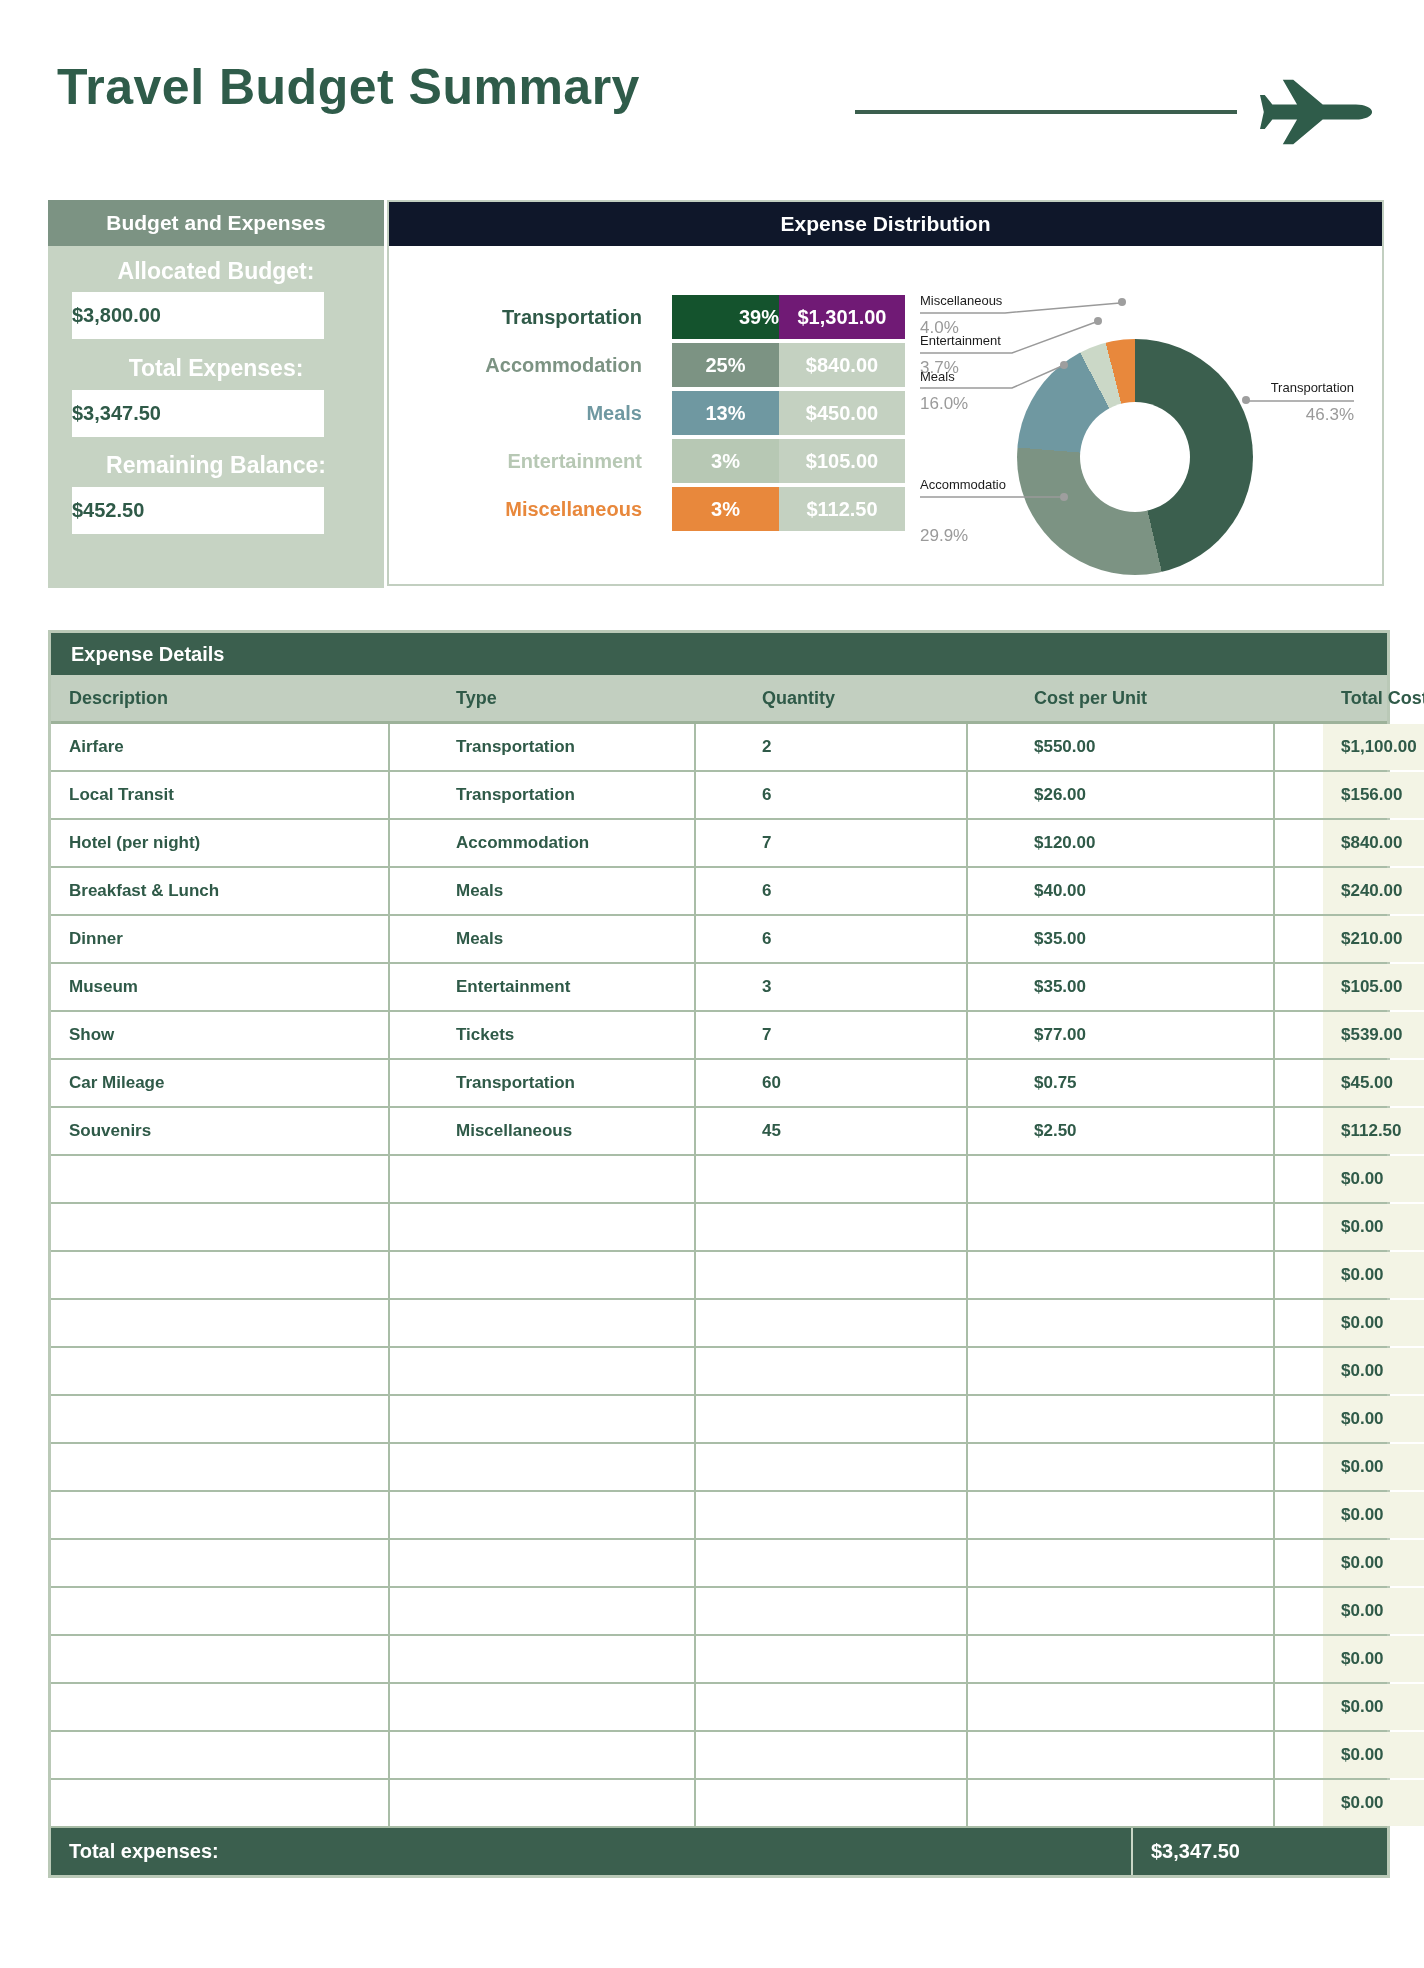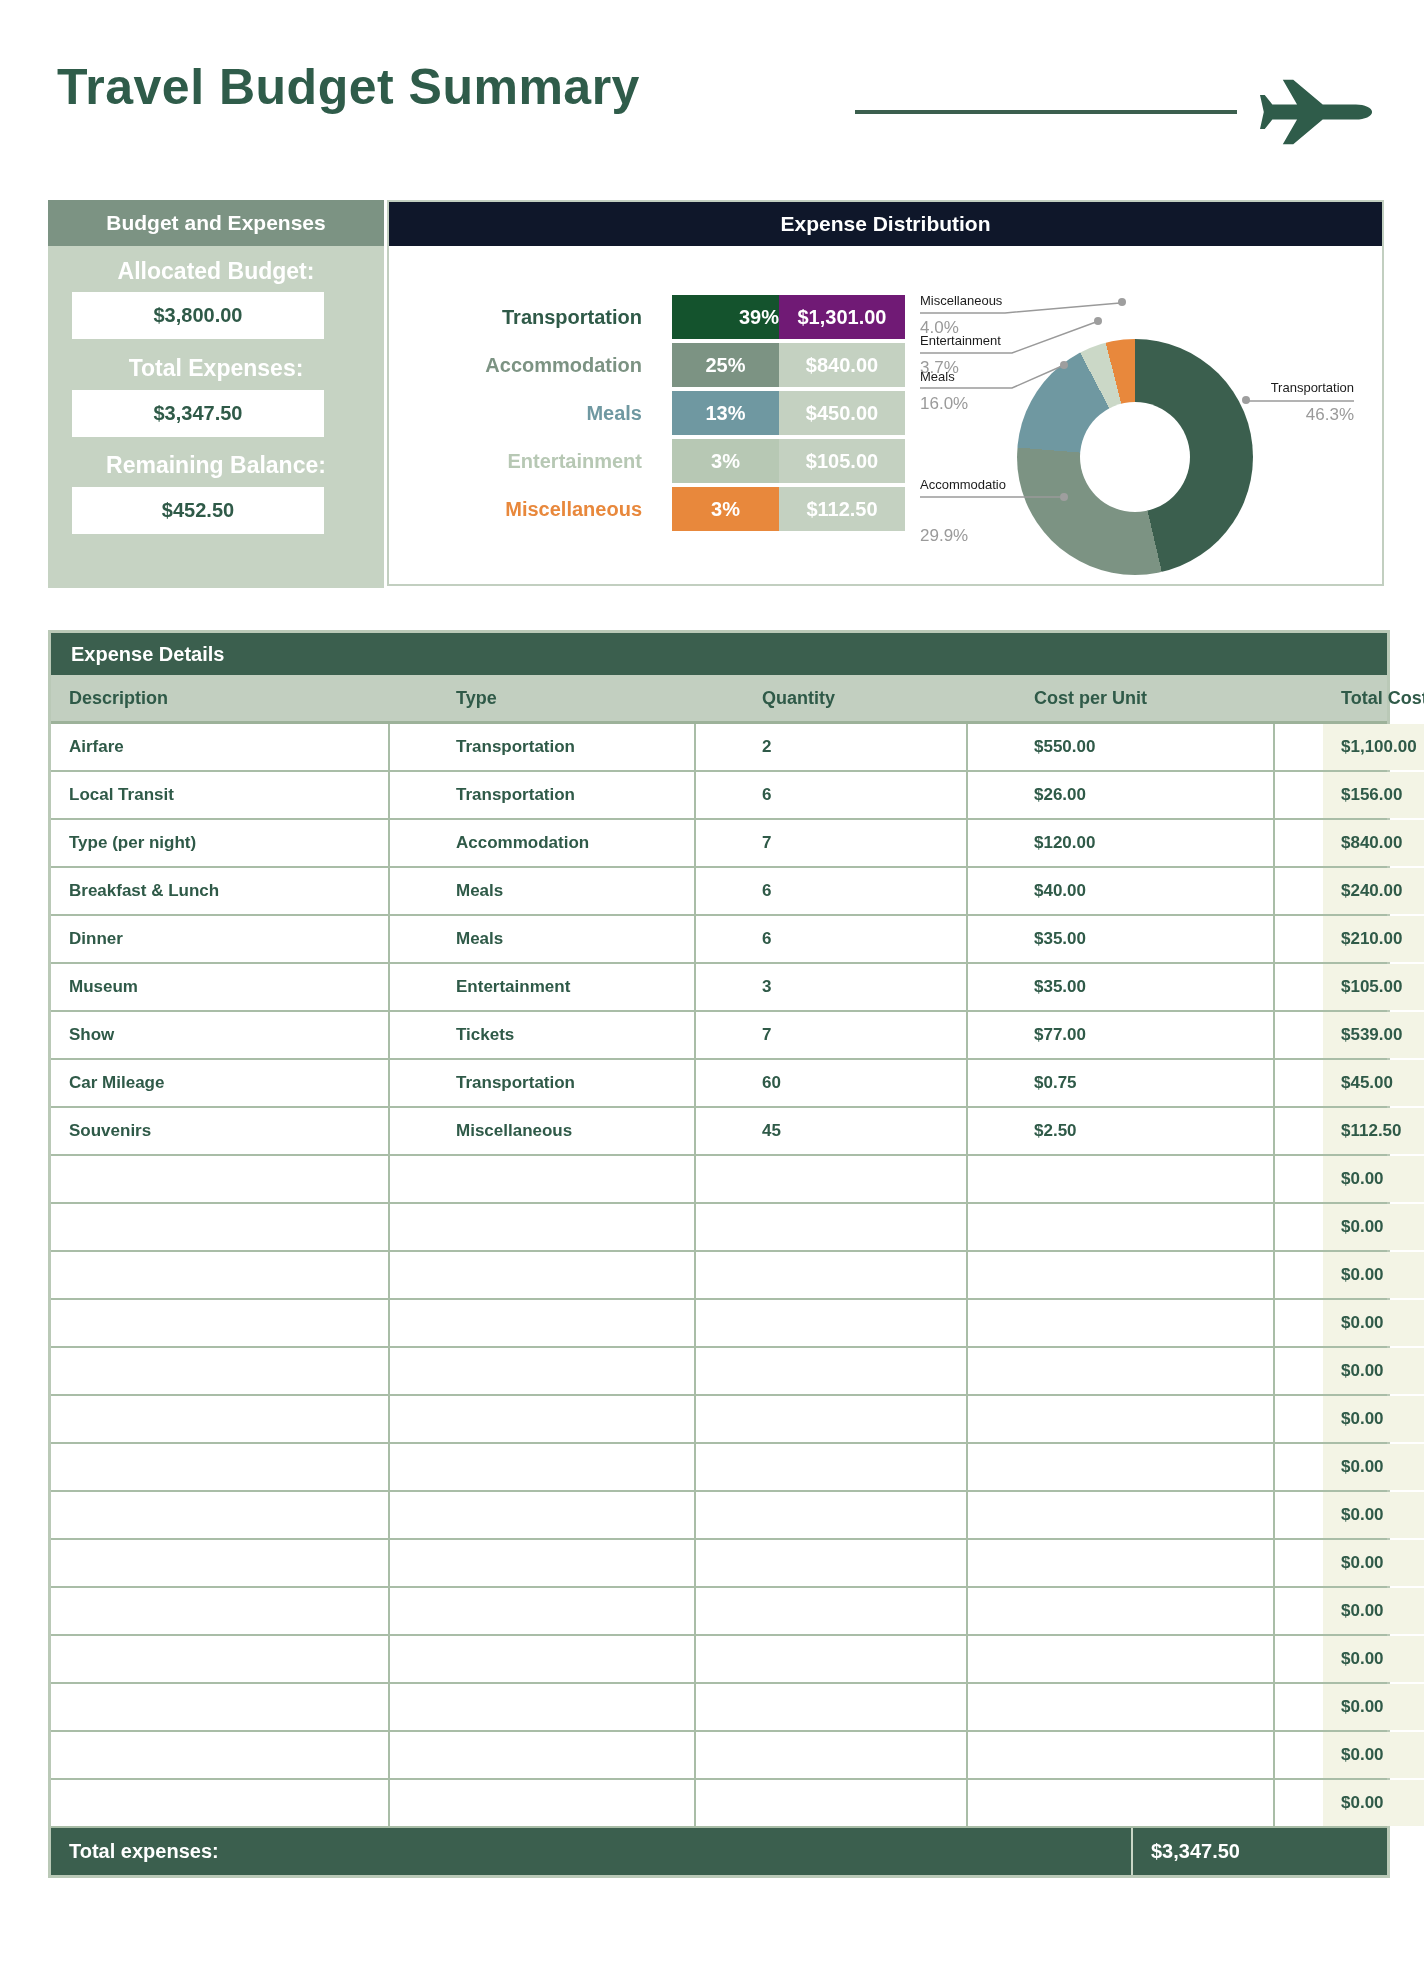--- a/index.html
+++ b/index.html
@@ -15,21 +15,21 @@
   .title-rule{position:absolute;left:855px;top:110px;width:382px;height:4px;background:#3b5f4e;}
   .plane{position:absolute;left:1260px;top:74px;width:114px;height:76px;}
   
   .panel-header{height:46px;line-height:46px;text-align:center;color:#ffffff;font-weight:bold;font-size:21px;}
   .summary-panel{position:absolute;left:48px;top:200px;width:336px;height:388px;}
   .summary-panel .panel-header{background:#7c9383;}
   .summary-body{position:relative;background:#c6d3c3;height:342px;}
   .summary-label{position:absolute;left:0;width:100%;text-align:center;color:#ffffff;font-weight:bold;font-size:23px;}
   .summary-value{
     position:absolute;left:24px;width:252px;height:47px;line-height:47px;background:#ffffff;
-    text-align:center;color:#2f5a48;font-weight:bold;font-size:20px;
+    text-align:left;color:#2f5a48;font-weight:bold;font-size:20px;
   }
   .dist-panel{position:absolute;left:387px;top:200px;width:997px;height:388px;}
   .dist-panel .panel-header{background:#0f172a;border:2px solid #c2cfc0;border-bottom:none;height:44px;line-height:44px;}
   .dist-body{position:relative;background:#ffffff;height:338px;border:2px solid #c2cfc0;border-top:none;}
   .dist-row{position:absolute;left:0;height:44px;width:520px;}
   .dist-label{position:absolute;left:0;top:0;width:253px;height:44px;line-height:44px;text-align:right;font-weight:bold;font-size:20px;}
   .dist-pct{position:absolute;left:283px;top:0;width:107px;height:44px;line-height:44px;text-align:center;color:#ffffff;font-weight:bold;font-size:20px;}
   .dist-amount{position:absolute;left:390px;top:0;width:126px;height:44px;line-height:44px;text-align:center;color:#ffffff;font-weight:bold;font-size:20px;}
   
   .donut{position:absolute;left:628px;top:93px;width:236px;height:236px;border-radius:50%;}
@@ -156,21 +156,21 @@
           <div class="cell cream">$1,100.00</div>
         </div>
         <div class="grid-row body-row">
           <div class="cell">Local Transit</div>
           <div class="cell">Transportation</div>
           <div class="cell">6</div>
           <div class="cell">$26.00</div>
           <div class="cell cream">$156.00</div>
         </div>
         <div class="grid-row body-row">
-          <div class="cell">Type (per night)</div>
+          <div class="cell">Hotel (per night)</div>
           <div class="cell">Accommodation</div>
           <div class="cell">7</div>
           <div class="cell">$120.00</div>
           <div class="cell cream">$840.00</div>
         </div>
         <div class="grid-row body-row">
           <div class="cell">Breakfast &amp; Lunch</div>
           <div class="cell">Meals</div>
           <div class="cell">6</div>
           <div class="cell">$40.00</div>

